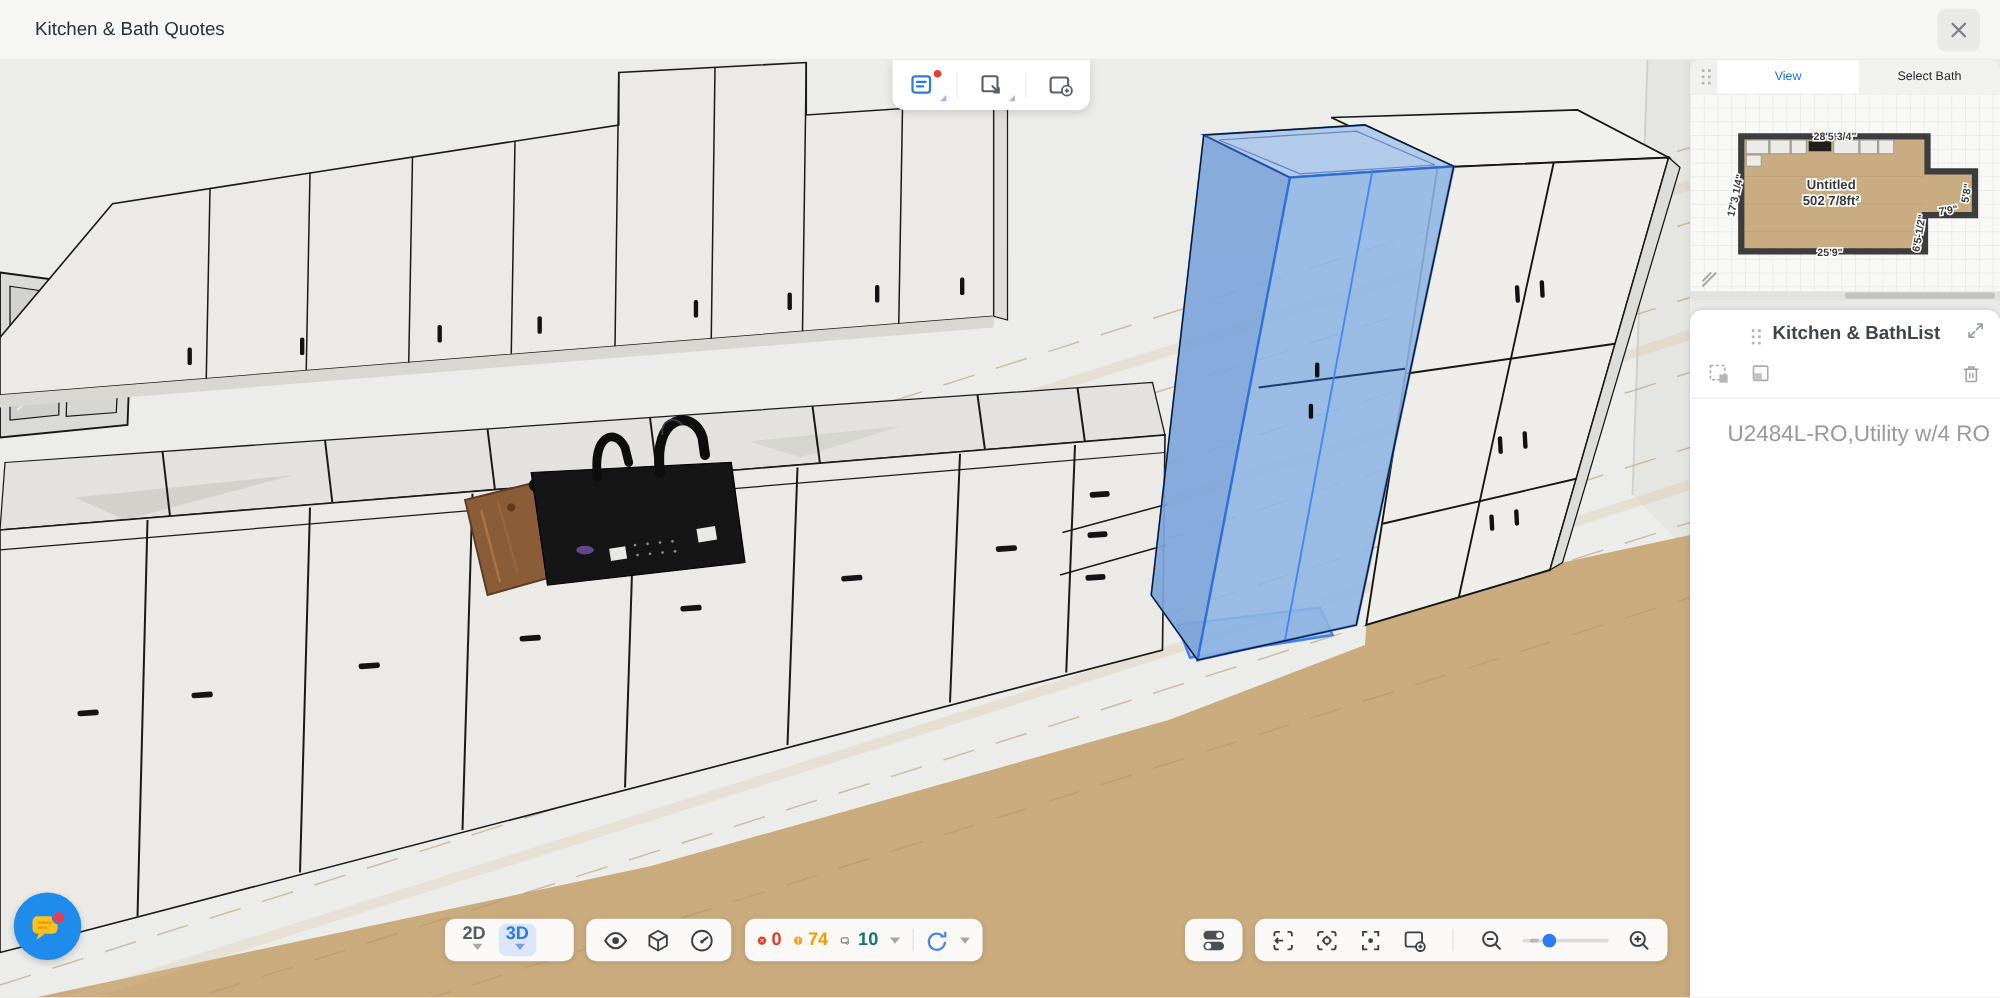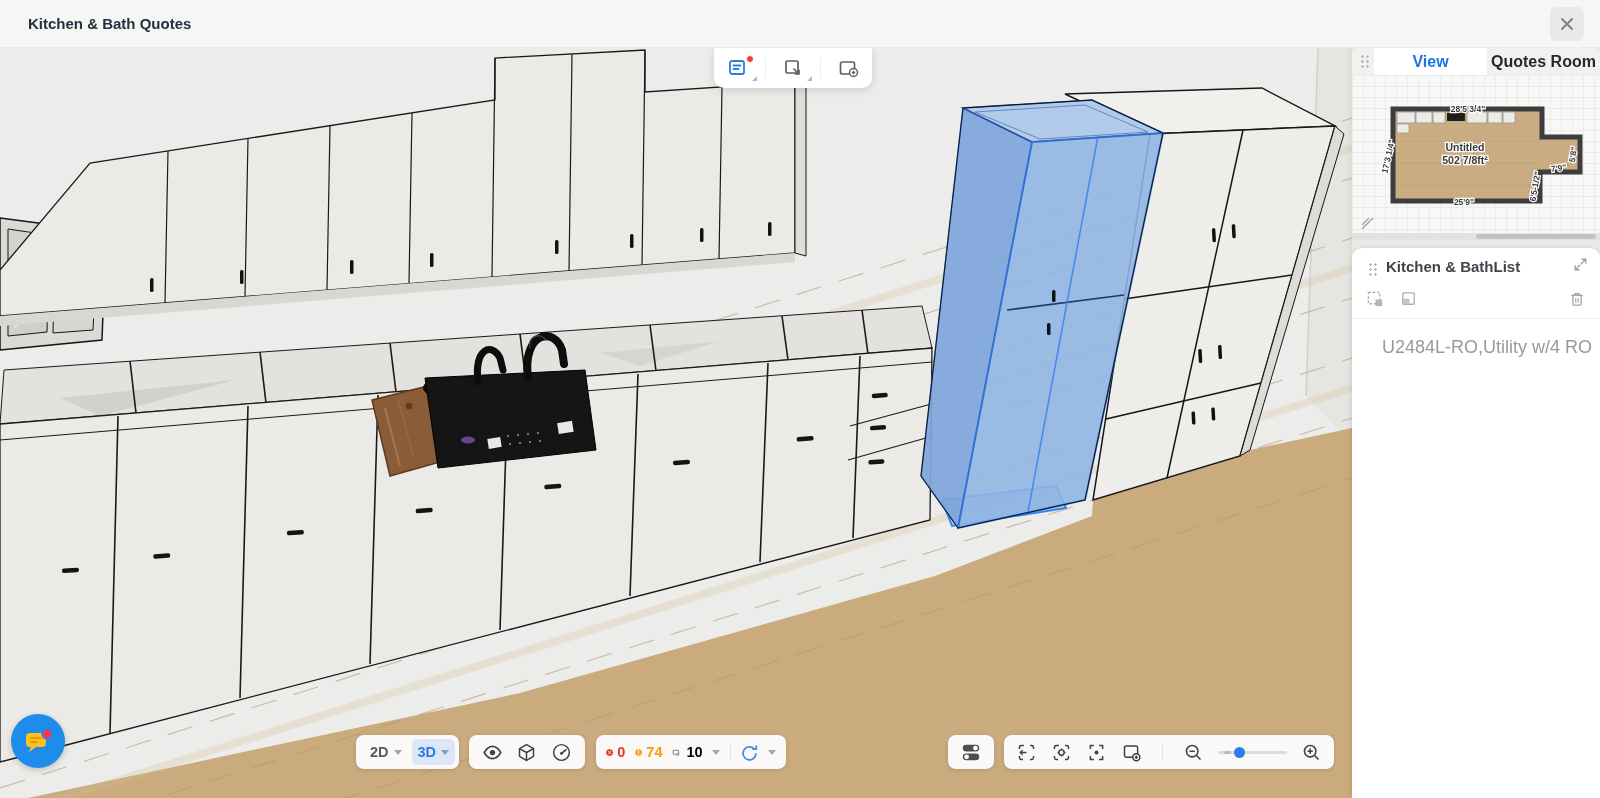--- a/index.html
+++ b/index.html
@@ -4,21 +4,21 @@
 <style>
   * { margin:0; padding:0; box-sizing:border-box; }
   html,body { width:1600px; height:798px; overflow:hidden; }
   body { font-family:"Liberation Sans", sans-serif; background:#f6f6f5; }
   .app { position:relative; width:1600px; height:798px; }
 
   
   .titlebar { position:absolute; left:0; top:0; width:1600px; height:48px;
     background:#f6f6f5; border-bottom:1px solid #ebebea; z-index:40; }
   .titlebar .title { position:absolute; left:28px; top:0; line-height:48px;
-    font-size:15px; font-weight:700; color:#25303d;text-align:center; }
+    font-size:15px; font-weight:400; color:#25303d;text-align:center; }
   .close-btn { position:absolute; right:16px; top:7px; width:34px; height:34px;
     border:none; border-radius:6px; background:#e9e9e8; cursor:pointer;
     display:flex; align-items:center; justify-content:center; }
 
   
   .viewport { position:absolute; left:0; top:48px; width:1352px; height:750px; overflow:hidden; }
   .scene { position:absolute; inset:0; }
 
   
   .topbar { position:absolute; left:714px; top:0; width:158px; height:40px;
@@ -39,60 +39,60 @@
     display:flex; align-items:center; justify-content:center; box-shadow:0 2px 6px rgba(0,0,0,.2); }
 
   
   .pill { position:absolute; top:687px; height:34px; background:rgba(251,251,251,.97);
     border-radius:8px; box-shadow:0 1px 4px rgba(0,0,0,.12); display:flex;
     align-items:center; z-index:20; }
   .caret { width:0; height:0; border-left:4.5px solid transparent; border-right:4.5px solid transparent;
     border-top:5px solid #a3a7ab; margin-left:5px; }
   .p-view { left:356px; width:103px; padding:0 8px; gap:4px; }
   .mode { display:flex; align-items:center; padding:0 6px; height:26px; border-radius:6px;
-    font-size:14.5px; font-weight:700; color:#565b61; cursor:pointer; background:transparent; border:none; }
+    font-size:14.5px; font-weight:700; color:#565b61; cursor:pointer; background:transparent; border:none;flex-direction:column; }
   .mode.active { background:#dbe7f9; color:#2b7ce1; }
   .mode.active .caret { border-top-color:#7d9fd0; }
   .p-display { left:469px; width:116px; justify-content:space-around; padding:0 6px; }
   .ibtn { border:none; background:transparent; cursor:pointer; display:flex; align-items:center; }
   .p-status { left:596px; width:190px; padding:0 10px; gap:4px; font-size:14.5px; font-weight:700; }
   .cnt-err { color:#e5382b; margin-right:6px; }
   .cnt-warn { color:#f59d00; margin-right:6px; }
-  .cnt-pages { color:#000000; margin-left:2px; }
+  .cnt-pages { color:#0f766e; margin-left:2px; }
   .vsep { width:1px; height:18px; background:#e2e2e2; margin:0 6px; }
   .p-toggles { left:948px; width:46px; justify-content:center; }
   .p-cam { left:1004px; width:330px; padding:0 12px; gap:14px; }
   .slider { position:relative; width:80px; height:14px; cursor:pointer; }
   .slider .track { position:absolute; left:0; right:0; top:6px; height:2.5px; background:#dcdcdc; border-radius:2px; }
   .slider .tick { position:absolute; left:6px; top:5.5px; width:7px; height:3.5px; background:#b9b9b9; border-radius:2px; }
   .slider .knob { position:absolute; left:16px; top:1.5px; width:11px; height:11px; border-radius:50%; background:#2f7bf0; }
 
   
   .rightpanel { position:absolute; left:1352px; top:48px; width:248px; height:750px;
     background:#e9e9e8; box-shadow:-2px 0 6px rgba(0,0,0,.06); z-index:30; }
   .tabbar { position:absolute; left:0; top:0; width:248px; height:27px; background:#f1f1f0;
     border-radius:8px 8px 0 0; display:flex; align-items:stretch; }
   .dots { width:10px; height:15px; margin:6px 4px 0 8px;
     background-image:radial-gradient(circle,#b5b5b5 1.1px,transparent 1.3px);
     background-size:5px 5px; }
-  .tab { flex:1; border:none; background:transparent; font-size:16px; font-weight:700;
+  .tab { flex:1; border:none; background:transparent; font-size:10px; font-weight:400;
     color:#26282b; cursor:pointer; }
   .tab.active { background:#fff; color:#1a73e8; }
   .planarea { position:absolute; left:0; top:27px; width:248px; height:165px;
     background-color:#f8f8f7;
     background-image:linear-gradient(#ebebe9 1px,transparent 1px),
                      linear-gradient(90deg,#ebebe9 1px,transparent 1px);
     background-size:11px 11px; overflow:hidden; }
   .hscroll { position:absolute; left:0; bottom:0; width:248px; height:7px; background:#e2e2e0; }
   .hscroll .thumb { position:absolute; right:4px; top:1px; width:120px; height:5px; background:#c2c2c0; border-radius:3px; }
   .resize-handle { position:absolute; left:8px; bottom:10px; }
 
   .listpanel { position:absolute; left:0; top:200px; width:248px; height:550px;
     background:#fff; border-radius:10px 10px 0 0; box-shadow:0 -1px 3px rgba(0,0,0,.08); }
-  .lp-head { position:relative; height:36px; display:flex; align-items:center; padding:0 12px 0 8px; }
+  .lp-head { position:relative; height:36px; display:flex; align-items:center; padding:0 12px 0 8px;margin-left:32px; }
   .lp-title { font-size:15px; font-weight:700; color:#40454c; margin-left:4px; }
   .lp-expand { margin-left:auto; border:none; background:transparent; cursor:pointer; }
   .lp-icons { position:relative; height:30px; display:flex; align-items:center; gap:14px; padding:0 14px; }
   .lp-icons .trash { margin-left:auto; }
   .lp-divider { height:1px; background:#ededed; margin-top:4px; }
   .lp-item { margin:18px 0 0 30px; font-size:18px; color:#9a9a9a; cursor:pointer; }
 
   
   .fp-dim { font-size:8.5px; font-weight:700; fill:#3a3a3a; paint-order:stroke; stroke:#ffffff; stroke-width:2.4px; }
   .fp-name { font-size:10.5px; font-weight:700; fill:#3b3b3b; paint-order:stroke; stroke:#ffffff; stroke-width:2.6px; }
@@ -427,21 +427,21 @@
           <path d="M15.5 15.5l4.5 4.5M7.5 10.5h6M10.5 7.5v6"></path>
         </svg>
       </button>
     </div>
   </div>
 
   <aside class="rightpanel">
     <div class="tabbar">
       <span class="dots"></span>
       <button class="tab active">View</button>
-      <button class="tab">Quotes Room</button>
+      <button class="tab">Select Bath</button>
     </div>
 
     <div class="planarea">
       <svg width="248" height="158" viewBox="0 0 248 158">
         <polygon points="41,34 190,34 190,62 228,62 228,97 188,97 188,126 41,126" fill="#c9ac82" stroke="#3d3d3d" stroke-width="5" stroke-linejoin="miter"></polygon>
         <g opacity="0.3" stroke="#b08f63" stroke-width="1">
           <line x1="44" y1="66" x2="186" y2="66"></line>
             <line x1="44" y1="88" x2="186" y2="88"></line>
             <line x1="44" y1="110" x2="186" y2="110"></line>
         </g>

